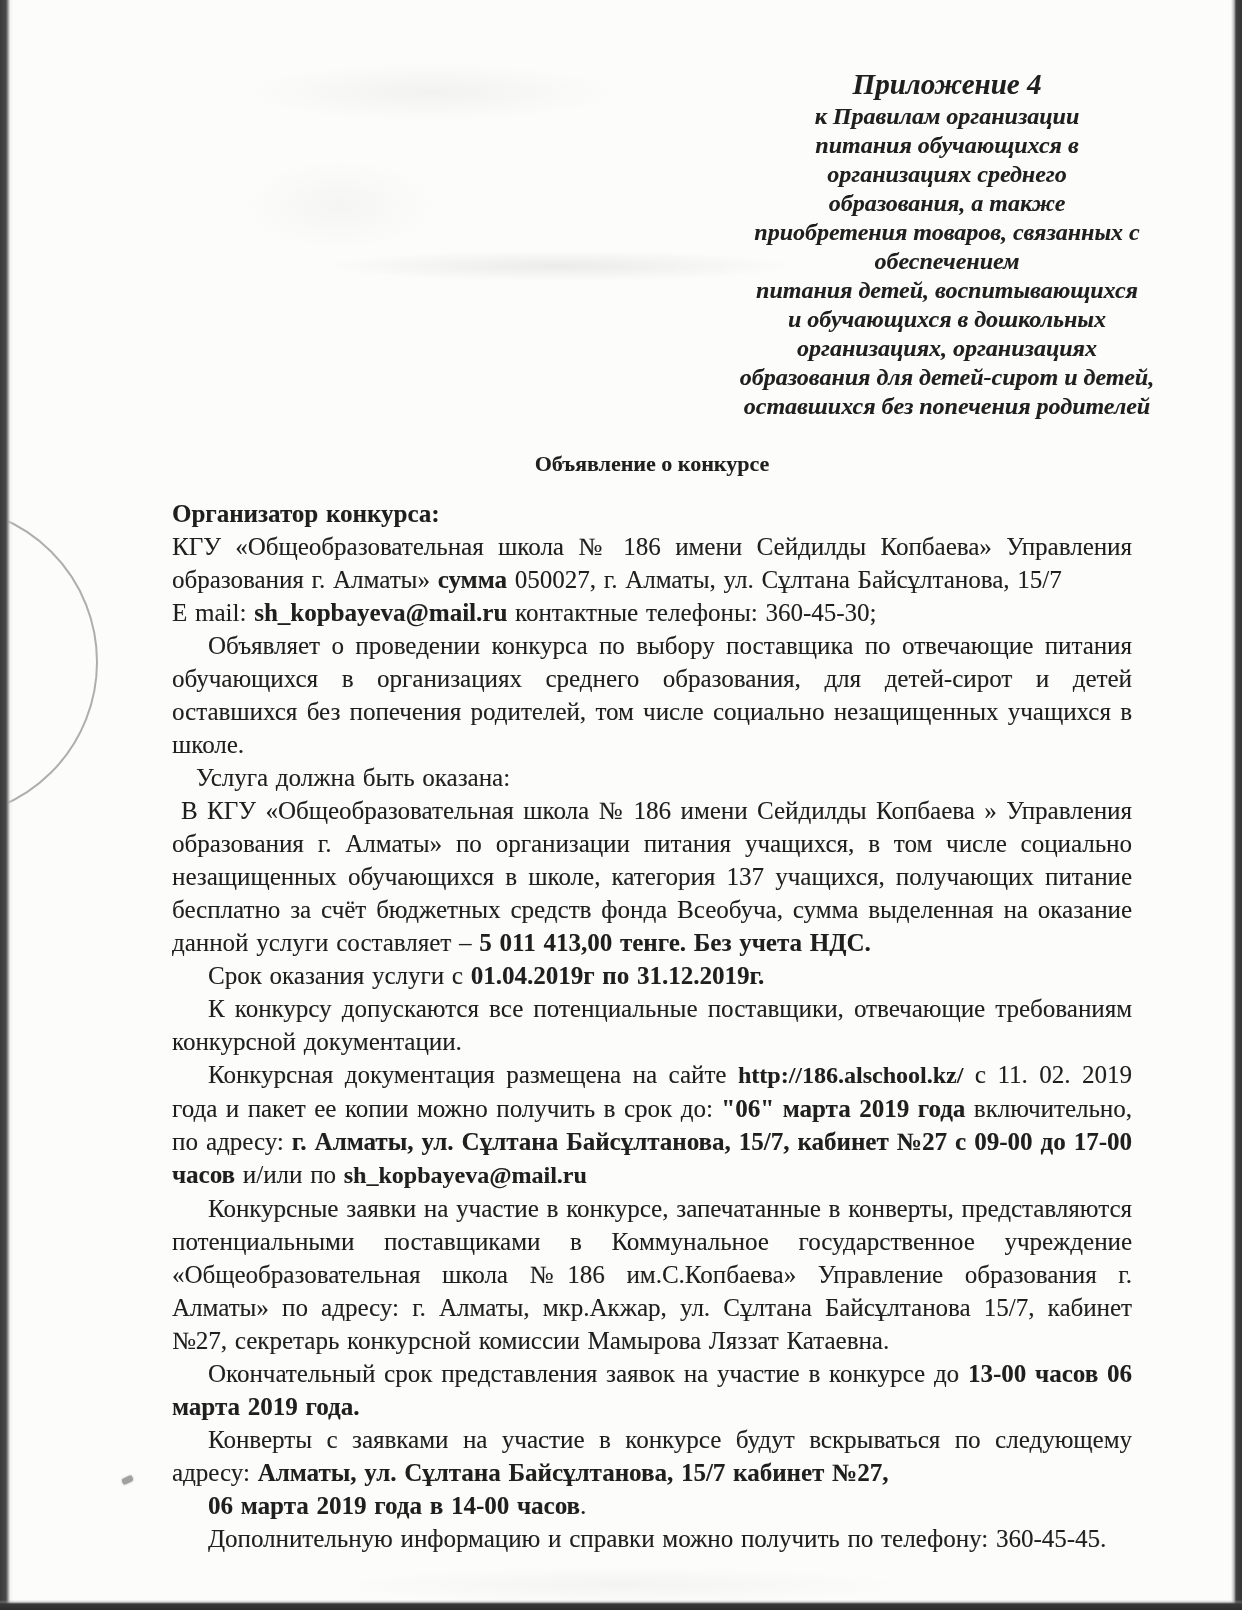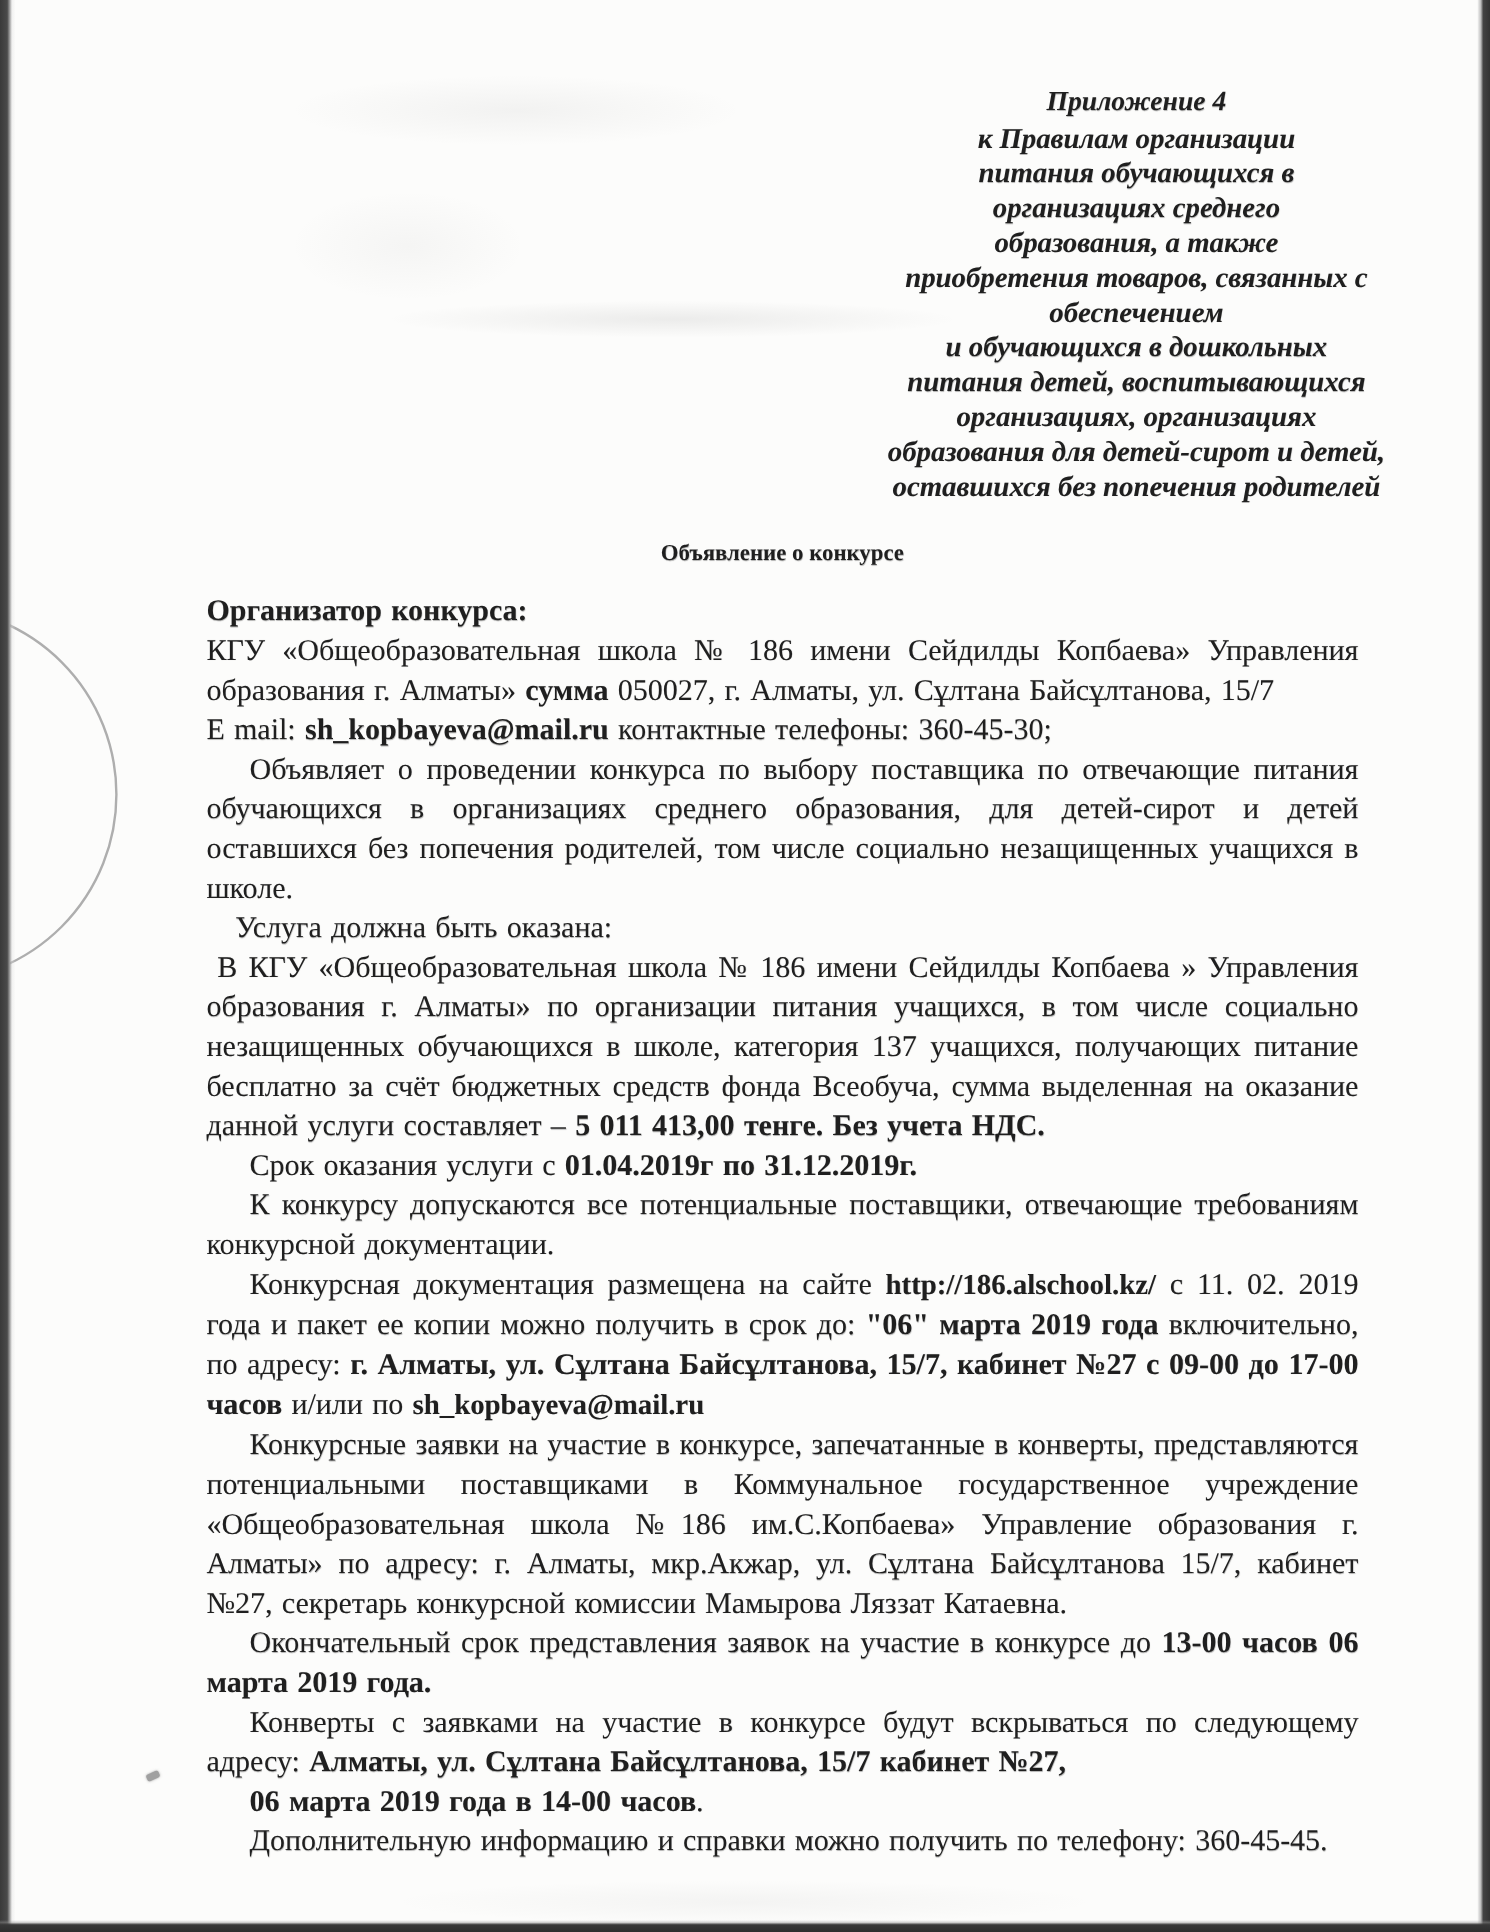--- a/index.html
+++ b/index.html
@@ -25,28 +25,28 @@
   .appendix {
     margin: 0 60px 0 auto;
     padding-top: 70px;
     width: 470px;
     text-align: center;
     font-style: italic;
     font-weight: bold;
     font-size: 24px;
     line-height: 29px;
   }
-  .appendix-title { font-size: 23px; margin-bottom: 3px; }
+  .appendix-title { font-size: 29px; margin-bottom: 3px; }
 
   
   .content { margin: 0 110px 0 172px; }
   .doc-title {
     margin: 30px 0 0;
     text-align: center;
-    font-size: 19px;
+    font-size: 22px;
     font-weight: bold;
   }
   .doc-body {
     margin-top: 20px;
     font-size: 25px;
     line-height: 33px;
     word-spacing: 1.5px;
   }
   .para { margin: 0; text-align: justify; }
   .para.indent    { text-indent: 36px; }
@@ -95,22 +95,22 @@
 
   <div class="appendix">
     <div class="appendix-title">Приложение 4</div>
     <div>
         <div>к Правилам организации</div>
         <div>питания обучающихся в</div>
         <div>организациях среднего</div>
         <div>образования, а также</div>
         <div>приобретения товаров, связанных с</div>
         <div>обеспечением</div>
+        <div>питания детей, воспитывающихся</div>
         <div>и обучающихся в дошкольных</div>
-        <div>питания детей, воспитывающихся</div>
         <div>организациях, организациях</div>
         <div>образования для детей-сирот и детей,</div>
         <div>оставшихся без попечения родителей</div>
       </div>
   </div>
 
   <div class="content">
     <h1 class="doc-title">Объявление о конкурсе</h1>
     <div class="doc-body">
         <p class="para"><span class="b">Организатор конкурса:</span></p>

